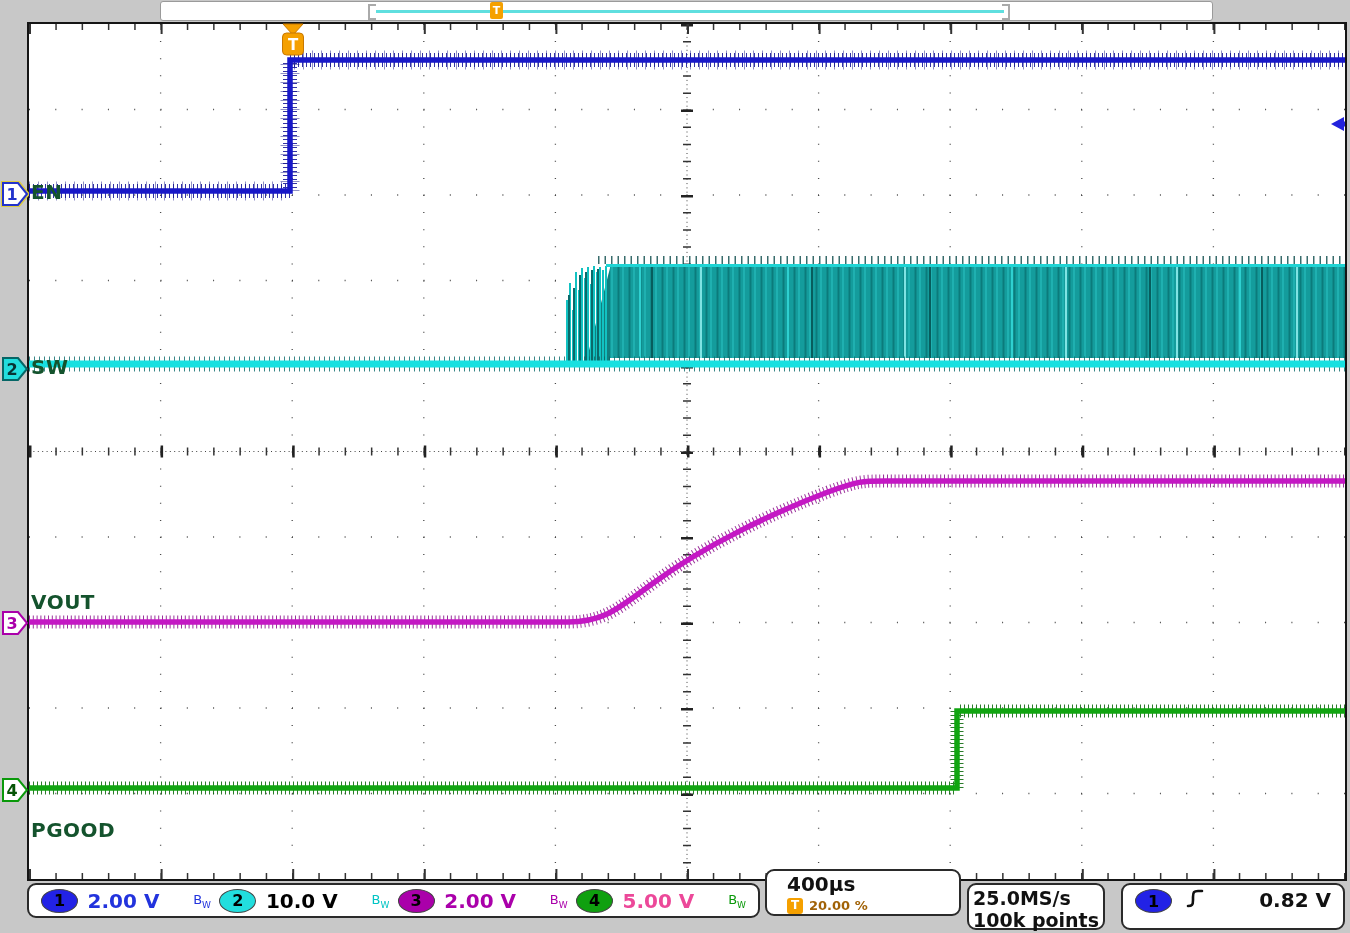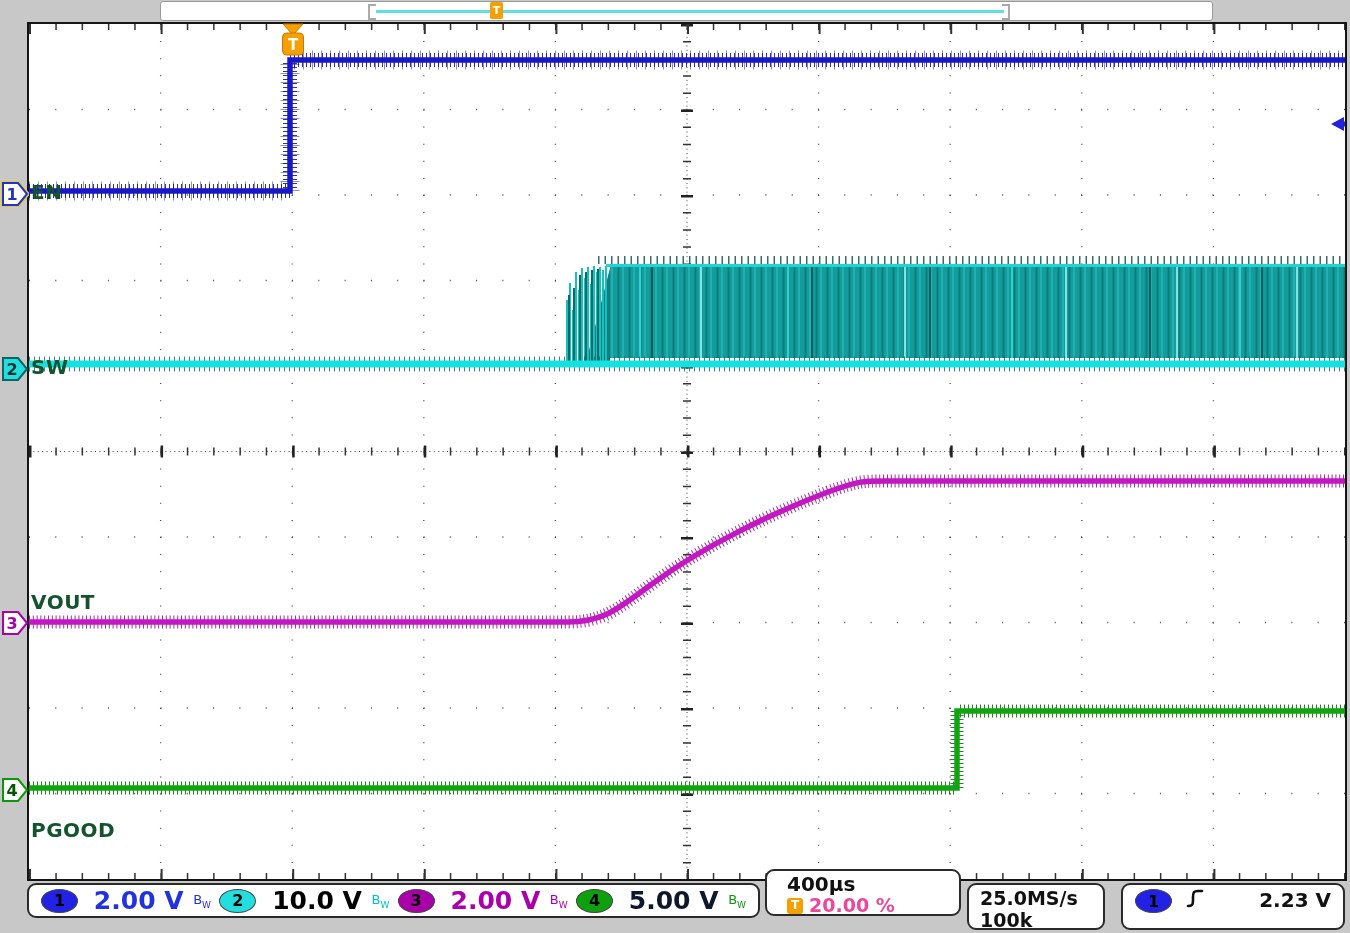--- a/index.html
+++ b/index.html
@@ -21,30 +21,30 @@
   .trlabel{position:absolute;color:#14532d;font-weight:bold;font-size:20px;letter-spacing:.5px;}
   
   .chmark{position:absolute;left:1px;width:28px;height:26px;}
   
   .sbox{position:absolute;background:#fff;border:2px solid #2a2a2a;border-radius:9px;box-sizing:border-box;}
   #chanbox{left:27px;top:883px;width:733px;height:35px;display:flex;align-items:center;
            justify-content:space-between;padding:0 12px;}
   .chgroup{display:flex;align-items:center;width:170px;justify-content:space-between;}
   .badge{width:35px;height:22px;border-radius:50%;color:#000;font-weight:bold;font-size:16px;
          display:flex;align-items:center;justify-content:center;border:1px solid #444;}
-  .scaleval{font-weight:bold;font-size:25px;width:96px;text-align:right;}
+  .scaleval{font-weight:bold;font-size:20px;width:96px;text-align:left;}
   .bw{font-weight:normal;font-size:13px;}
   .bw sub{font-size:9px;}
   #hbox{left:765px;top:869px;width:196px;height:47px;padding:2px 20px;}
   #hbox .tb{font-weight:bold;font-size:20px;color:#111;line-height:22px;}
   #hbox .tp{display:flex;align-items:center;gap:6px;line-height:21px;}
   .tbadge{width:16px;height:16px;background:#f5a000;border-radius:3px;color:#fff;font-weight:bold;
           font-size:12px;display:inline-flex;align-items:center;justify-content:center;}
-  #hbox .pct{color:#ec4899;font-weight:bold;font-size:19px;}
-  #acqbox{left:967px;top:883px;width:138px;height:47px;padding:2px 11px;}
+  #hbox .pct{color:#a16207;font-weight:bold;font-size:13px;}
+  #acqbox{left:967px;top:883px;width:138px;height:47px;padding:2px 4px;}
   #acqbox div{font-weight:bold;font-size:19px;color:#111;line-height:22px;}
   #trigbox{left:1121px;top:883px;width:224px;height:47px;display:flex;align-items:flex-start;
            gap:14px;padding:3px 12px;}
   #trigbox .badge{margin-top:1px;}
   #triglevel{font-weight:bold;font-size:20px;color:#111;margin-left:auto;}
 </style>
 </head>
 <body>
 
 <div id="stage">
@@ -218,21 +218,21 @@
       <div class="scaleval" style="color:#000000">10.0 V</div>
       <div class="bw" style="color:#00c4c4"><span>B</span><sub>W</sub></div>
     </div>
     <div class="chgroup">
       <div class="badge" style="background:#aa00aa">3</div>
       <div class="scaleval" style="color:#aa00aa">2.00 V</div>
       <div class="bw" style="color:#aa00aa"><span>B</span><sub>W</sub></div>
     </div>
     <div class="chgroup">
       <div class="badge" style="background:#0fa00f">4</div>
-      <div class="scaleval" style="color:#0f172a">5.00 V</div>
+      <div class="scaleval" style="color:#ec4899">5.00 V</div>
       <div class="bw" style="color:#0a990a"><span>B</span><sub>W</sub></div>
     </div>
   </div>
 
   <div id="hbox" class="sbox">
     <div class="tb">400µs</div>
     <div class="tp">
       <span class="tbadge">T</span>
       <span class="pct">20.00 %</span>
     </div>
@@ -241,16 +241,16 @@
   <div id="acqbox" class="sbox">
     <div>25.0MS/s</div>
     <div>100k points</div>
   </div>
 
   <div id="trigbox" class="sbox">
     <div class="badge" style="background:#2222e6">1</div>
     <svg width="18" height="22" viewBox="0 0 18 20">
       <path d="M2,17 C6,17 7,16 7,11 L7,8 C7,3 8,2 12,2 L16,2" fill="none" stroke="#111" stroke-width="2.6" stroke-linecap="round"></path>
     </svg>
-    <div id="triglevel">2.23 V</div>
+    <div id="triglevel">0.82 V</div>
   </div>
 
 </div>
 
 </body></html>

